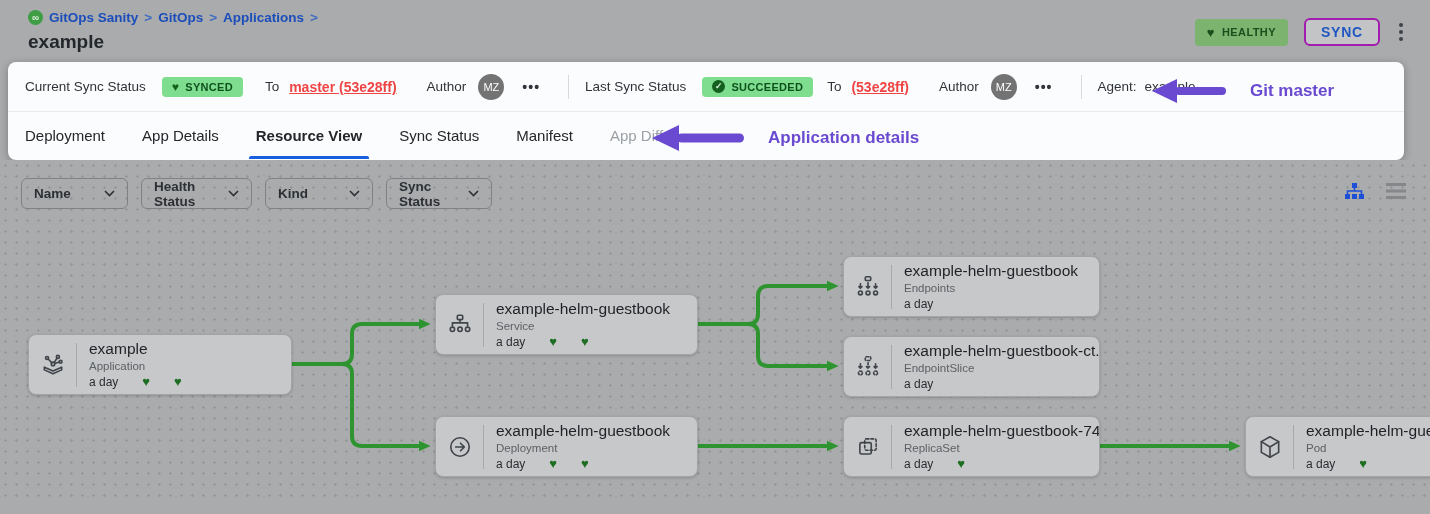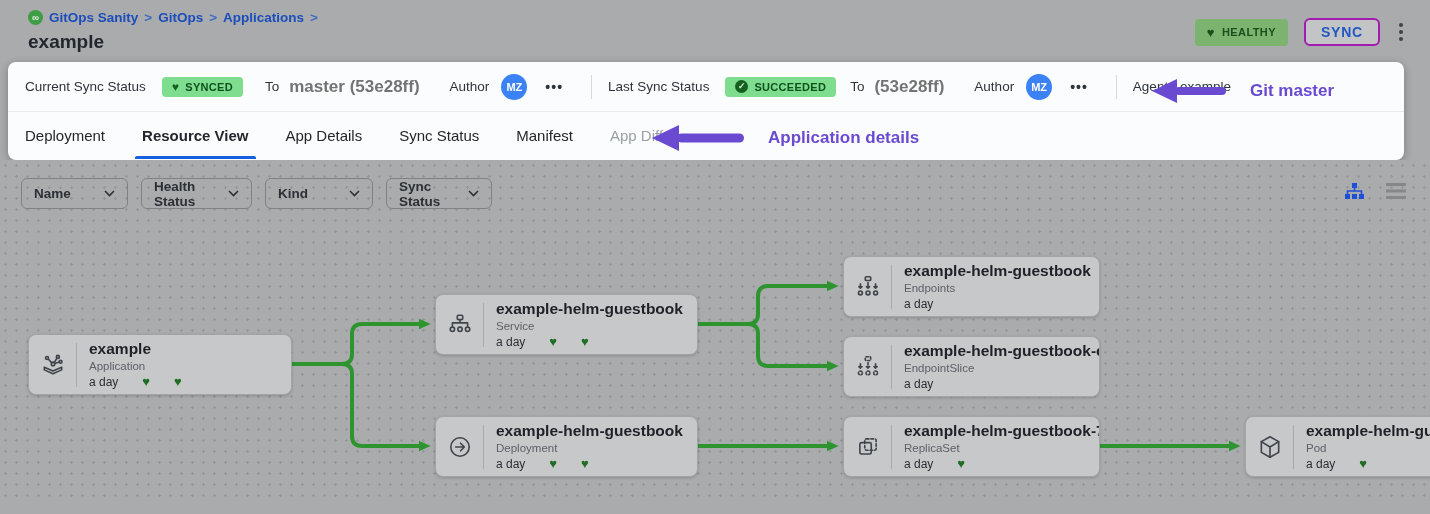--- a/index.html
+++ b/index.html
@@ -20,23 +20,23 @@
   .kebab { display:flex; flex-direction:column; gap:3px; padding:4px 3px; cursor:pointer; }
   .kebab i { width:4px; height:4px; border-radius:50%; background:#3d4348; }
 
   
   .panel { position:absolute; left:8px; top:62px; width:1396px; height:98px; background:#fbfcfd; border-radius:8px; box-shadow:0 2px 8px rgba(0,0,0,.28); }
   .sync-row { height:50px; display:flex; align-items:center; padding-left:17px; border-bottom:1px solid #e7eaee; font-size:13.5px; color:#2f343a; }
   .chip { border-radius:4px; height:20px; padding:0 10px; display:flex; align-items:center; gap:6px; font-size:11px; font-weight:700; letter-spacing:.3px; background:#7edd8e; color:#0f511d; }
   .chip .chip-heart { font-size:12px; color:#14611f; }
   .chip .chip-check { width:13px; height:13px; border-radius:50%; background:#14611f; color:#d8f5de; font-size:9px; line-height:13px; text-align:center; font-weight:700; }
   .to-label { margin-left:22px; }
-  .git-target { margin-left:10px; color:#737373; font-weight:700; font-size:17px; cursor:pointer; }
+  .git-target { margin-left:10px; color:#ef4444; font-weight:700; font-size:14px; cursor:pointer;text-decoration:underline; }
   .author-label { margin-left:30px; }
-  .avatar { margin-left:12px; width:26px; height:26px; border-radius:50%; background:#3b82f6; color:#fff; font-size:11px; font-weight:700; display:flex; align-items:center; justify-content:center; }
+  .avatar { margin-left:12px; width:26px; height:26px; border-radius:50%; background:#737373; color:#fff; font-size:11px; font-weight:400; display:flex; align-items:center; justify-content:center; }
   .more-dots { margin-left:18px; color:#30353b; font-size:14px; font-weight:700; letter-spacing:1px; cursor:pointer; }
   .v-div { margin-left:28px; width:1px; height:24px; background:#d6dade; }
   .sec-label { margin-left:16px; }
   .chip-ml { margin-left:16px; }
   .to-label2 { margin-left:14px; }
   .agent-label { margin-left:16px; }
   .agent-value { margin-left:8px; }
 
   
   .tabs-row { height:47px; display:flex; align-items:center; padding-left:17px; gap:37px; position:relative; }
@@ -64,21 +64,21 @@
   .filter-btn svg { flex:none; }
 
   .view-toggles { position:absolute; right:24px; top:22px; display:flex; gap:22px; align-items:center; }
   .toggle { cursor:pointer; }
 
   
   .node { position:absolute; height:61px; background:#c7c8ca; border:1px solid #a3a4a6; border-radius:8px; box-shadow:0 1px 3px rgba(0,0,0,.18); display:flex; align-items:center; cursor:pointer; }
   .node-icon { width:47px; display:flex; align-items:center; justify-content:center; flex:none; }
   .node-sep { width:1px; height:44px; background:#a7a8aa; flex:none; }
   .node-body { padding:6px 10px 6px 12px; overflow:hidden; white-space:nowrap; }
-  .node-title { font-size:15.5px; font-weight:700; color:#1e2226; line-height:18px; }
+  .node-title { font-size:15.5px; font-weight:400; color:#1e2226; line-height:18px; }
   .node-kind { font-size:11.5px; color:#5c6166; line-height:14px; margin-top:1px; }
   .node-meta { font-size:12px; color:#2a2e33; line-height:14px; margin-top:2px; display:flex; align-items:center; }
   .heart { color:#1d6e22; font-size:13px; margin-left:24px; line-height:13px; }
   .n-app { left:28px; top:174px; width:264px; }
   .n-svc { left:435px; top:134px; width:263px; }
   .n-dep { left:435px; top:256px; width:263px; }
   .n-ep  { left:843px; top:96px;  width:257px; }
   .n-eps { left:843px; top:176px; width:257px; }
   .n-rs  { left:843px; top:256px; width:257px; }
   .n-pod { left:1245px; top:256px; width:260px; }
@@ -137,22 +137,22 @@
     <span class="avatar">MZ</span>
     <span class="more-dots">•••</span>
     <span class="v-div"></span>
 
     <span class="agent-label">Agent:</span>
     <span class="agent-value">example</span>
   </div>
 
   <div class="tabs-row">
     <div class="tab">Deployment</div>
+    <div class="tab">App Details</div>
     <div class="tab active">Resource View</div>
-    <div class="tab">App Details</div>
     <div class="tab">Sync Status</div>
     <div class="tab">Manifest</div>
     <div class="tab disabled">App Diff</div>
   </div>
 
   <div class="annot annot-git">
     <svg width="74" height="28" viewBox="0 0 74 28">
       <polygon points="0,14 25,2 25,26" fill="#6a4ad0"></polygon>
       <rect x="23" y="10" width="51" height="8" rx="4" fill="#6a4ad0"></rect>
     </svg>

